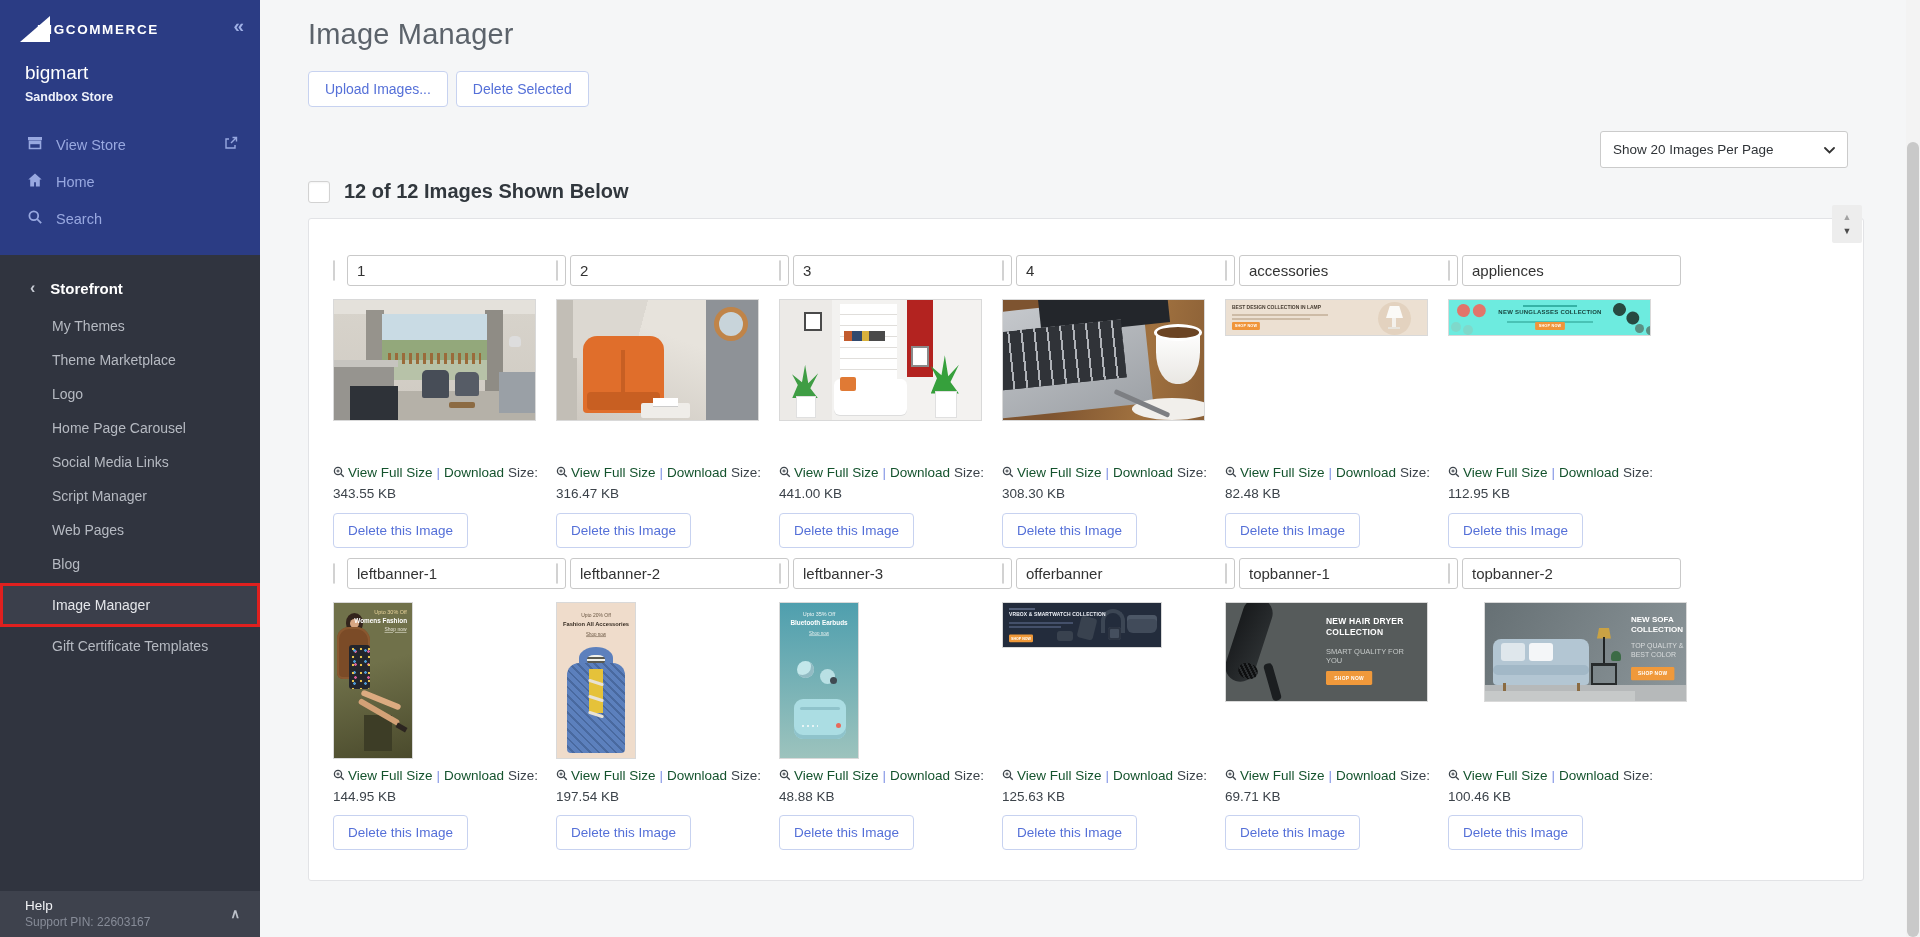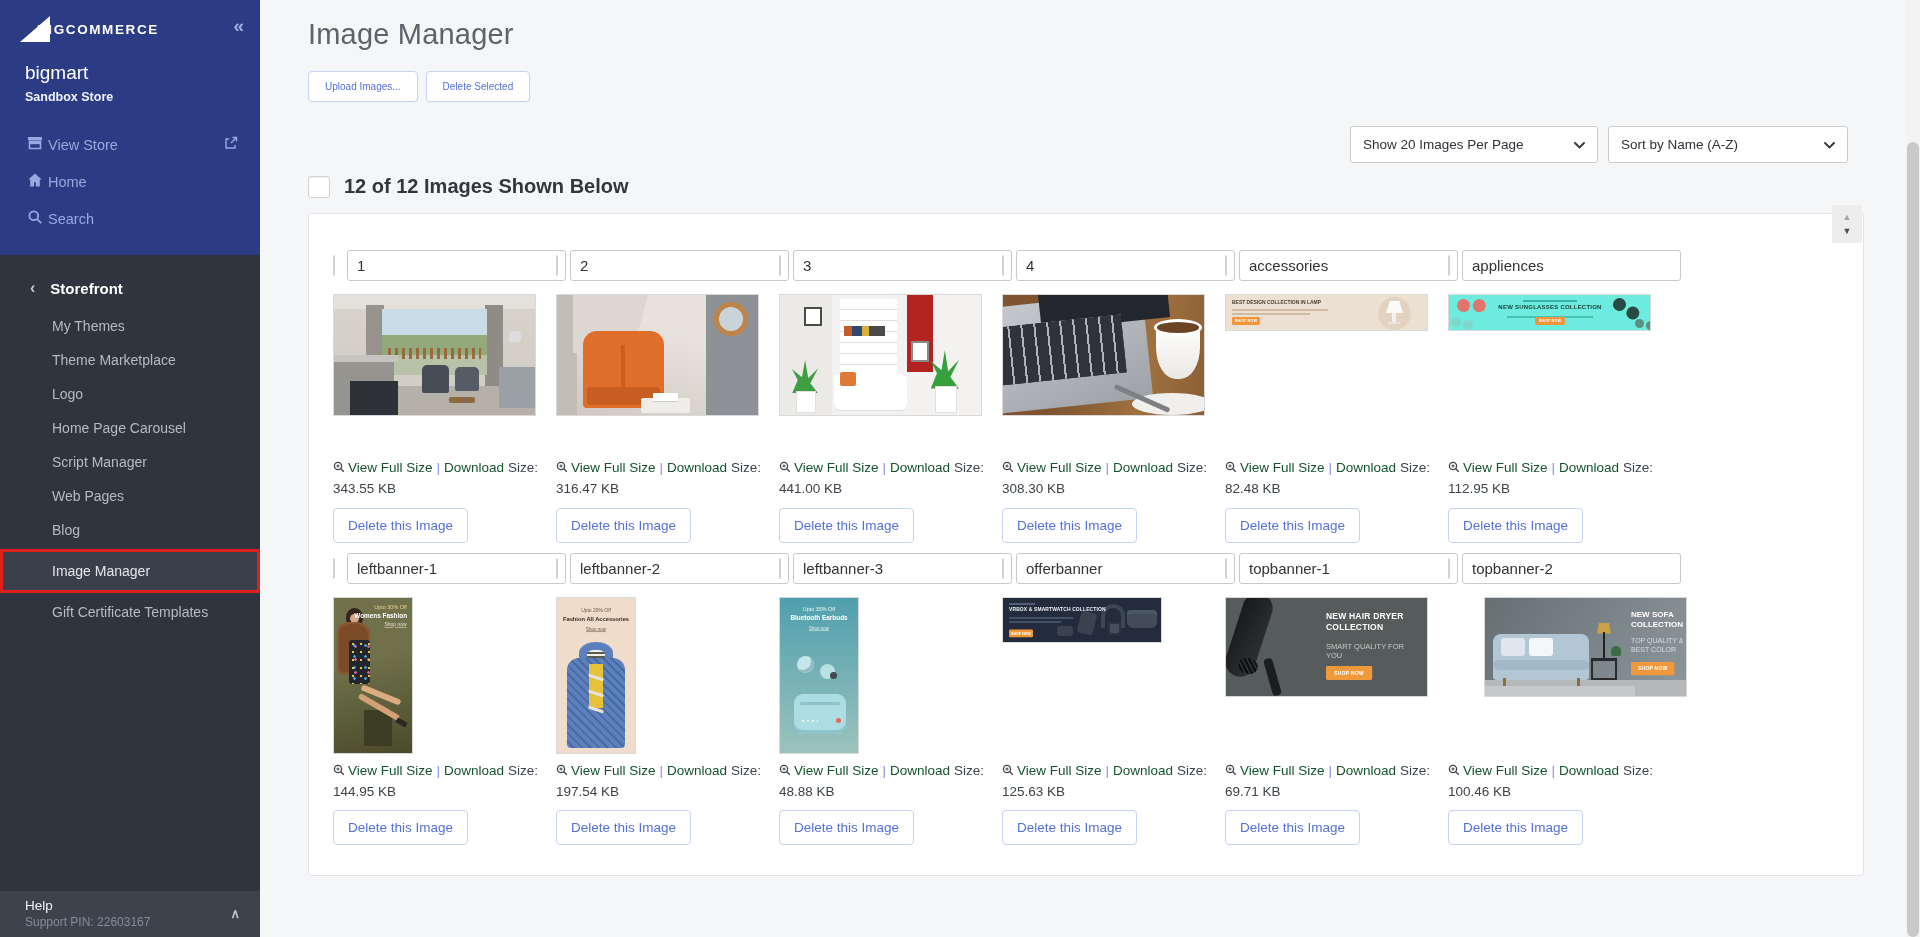--- a/index.html
+++ b/index.html
@@ -10,40 +10,40 @@
   .sidebar { width:260px; min-width:260px; height:100%; display:flex; flex-direction:column; }
   .sb-top { background:#2b3c84; padding-bottom:18px; position:relative; }
   .logo-row { display:flex; align-items:center; padding:16px 20px 0 20px; }
   .logo-tri { width:0; height:0; border-left:30px solid transparent; border-bottom:26px solid #ffffff; }
   .logo-text { color:#fff; font-size:13.5px; font-weight:700; letter-spacing:1.6px; margin-left:-13px; }
   .collapse-btn { position:absolute; top:16px; right:16px; color:#9fb0e6; font-size:19px; font-weight:700; cursor:pointer; line-height:1; }
   .store-block { padding-left:25px; margin-top:20px; }
   .store-name { color:#fff; font-size:19px; font-weight:400; }
   .store-type { color:#eef1fa; font-size:12.5px; font-weight:700; margin-top:6px; }
   .sb-nav { margin-top:22px; }
-  .sb-nav-item { display:flex; align-items:center; gap:5px; height:37px; padding:0 22px 0 27px; color:#98a8e0; font-size:14.5px; cursor:pointer; }
+  .sb-nav-item { display:flex; align-items:center; gap:13px; height:37px; padding:0 22px 0 27px; color:#98a8e0; font-size:14.5px; cursor:pointer; }
   .sb-nav-item svg { flex:0 0 auto; }
   .ext-ic { margin-left:auto; }
   .sb-bottom { background:#30343f; flex:1; position:relative; color:#b6bac2; }
   .sf-header { display:flex; align-items:center; gap:15px; padding:24px 0 12px 30px; color:#ffffff; font-size:15px; font-weight:700; cursor:pointer; }
   .sf-back { color:#c7cbd4; font-size:16px; font-weight:700; }
   .sf-item { height:34px; line-height:34px; padding-left:52px; font-size:14px; color:#b6bac2; cursor:pointer; white-space:nowrap; }
   .sf-item.active { height:44px; line-height:44px; background:#3b3f4b; color:#e4e6ea; box-shadow:inset 0 0 0 3px #e0201f; margin:2px 0; }
   .help-bar { position:absolute; left:0; right:0; bottom:0; background:#3e424d; padding:7px 20px 8px 25px; display:flex; align-items:center; cursor:pointer; }
   .help-texts { display:flex; flex-direction:column; gap:2px; }
   .help-label { color:#f1f2f5; font-size:13.5px; }
   .help-pin { color:#878c98; font-size:12px; }
   .help-chevron { margin-left:auto; color:#bcc0c9; font-size:13px; font-weight:700; }
 
   
   .main { flex:1; position:relative; padding:0 56px 0 48px; overflow:hidden; }
   .page-title { margin-top:18px; font-size:29px; font-weight:300; color:#5c636b; letter-spacing:.2px; }
   .page-desc { margin-top:16px; font-size:13.5px; color:#333a40; }
   .top-buttons { margin-top:20px; display:flex; gap:8px; }
-  .btn { display:inline-flex; align-items:center; justify-content:center; background:#fff; border:1px solid #c7d2f0; border-radius:4px; color:#5570d8; font-size:10px; padding:9px 16px; cursor:pointer; font-family:"Liberation Sans", sans-serif; }
+  .btn { display:inline-flex; align-items:center; justify-content:center; background:#fff; border:1px solid #c7d2f0; border-radius:4px; color:#5570d8; font-size:14px; padding:9px 16px; cursor:pointer; font-family:"Liberation Sans", sans-serif; }
   .controls-row { margin-top:24px; display:flex; justify-content:flex-end; gap:10px; padding-right:16px; }
   .select { height:37px; background:#fff; border:1px solid #cbcbcb; border-radius:3px; display:flex; align-items:center; justify-content:space-between; padding:0 12px; font-size:13.5px; color:#2f3337; cursor:pointer; }
   .select-perpage { width:248px; }
   .select-sort { width:240px; }
   .heading-row { margin-top:12px; display:flex; align-items:center; gap:14px; }
   .cb { display:inline-block; width:21px; height:21px; background:#fff; border:1px solid #d2d2d2; border-radius:3px; box-shadow:inset 0 1px 2px rgba(0,0,0,.05); cursor:pointer; }
   .cb-lg { width:22px; height:22px; }
   .count-heading { font-size:20px; font-weight:700; color:#31373d; }
   .spinner { position:absolute; top:205px; right:58px; width:30px; height:38px; background:#ededed; border-radius:2px; display:flex; flex-direction:column; align-items:center; justify-content:center; gap:5px; }
   .spin-up { color:#a3a3a3; font-size:9px; line-height:1; cursor:pointer; }
@@ -270,20 +270,21 @@
   <div class="sb-bottom">
     <div class="sf-header">
       <span class="sf-back">‹</span>
       <span>Storefront</span>
     </div>
     <div id="sf-items">
         <div class="sf-item">My Themes</div>
         <div class="sf-item">Theme Marketplace</div>
         <div class="sf-item">Logo</div>
         <div class="sf-item">Home Page Carousel</div>
+        <div class="sf-item">Social Media Links</div>
         <div class="sf-item">Script Manager</div>
         <div class="sf-item">Web Pages</div>
         <div class="sf-item">Blog</div>
         <div class="sf-item active">Image Manager</div>
         <div class="sf-item">Gift Certificate Templates</div>
       </div>
     <div class="help-bar">
       <div class="help-texts">
         <span class="help-label">Help</span>
         <span class="help-pin">Support PIN: 22603167</span>
@@ -295,28 +296,20 @@
 
 <div class="main">
   <h1 class="page-title">Image Manager</h1>
   <div class="top-buttons">
     <button class="btn">Upload Images...</button>
     <button class="btn">Delete Selected</button>
   </div>
   <div class="controls-row">
     <div class="select select-perpage">
       <span>Show 20 Images Per Page</span>
-      <span>
-        <svg width="11" height="7" viewBox="0 0 11 7">
-            <path d="M1 1l4.5 4.5L10 1" fill="none" stroke="#333" stroke-width="1.8" stroke-linecap="round"></path>
-          </svg>
-      </span>
-    </div>
-    <div class="select select-sort">
-      <span>Sort by Name (A-Z)</span>
       <span>
         <svg width="11" height="7" viewBox="0 0 11 7">
             <path d="M1 1l4.5 4.5L10 1" fill="none" stroke="#333" stroke-width="1.8" stroke-linecap="round"></path>
           </svg>
       </span>
     </div>
   </div>
   <div class="spinner">
     <span class="spin-up">▲</span>
     <span class="spin-down">▼</span>

